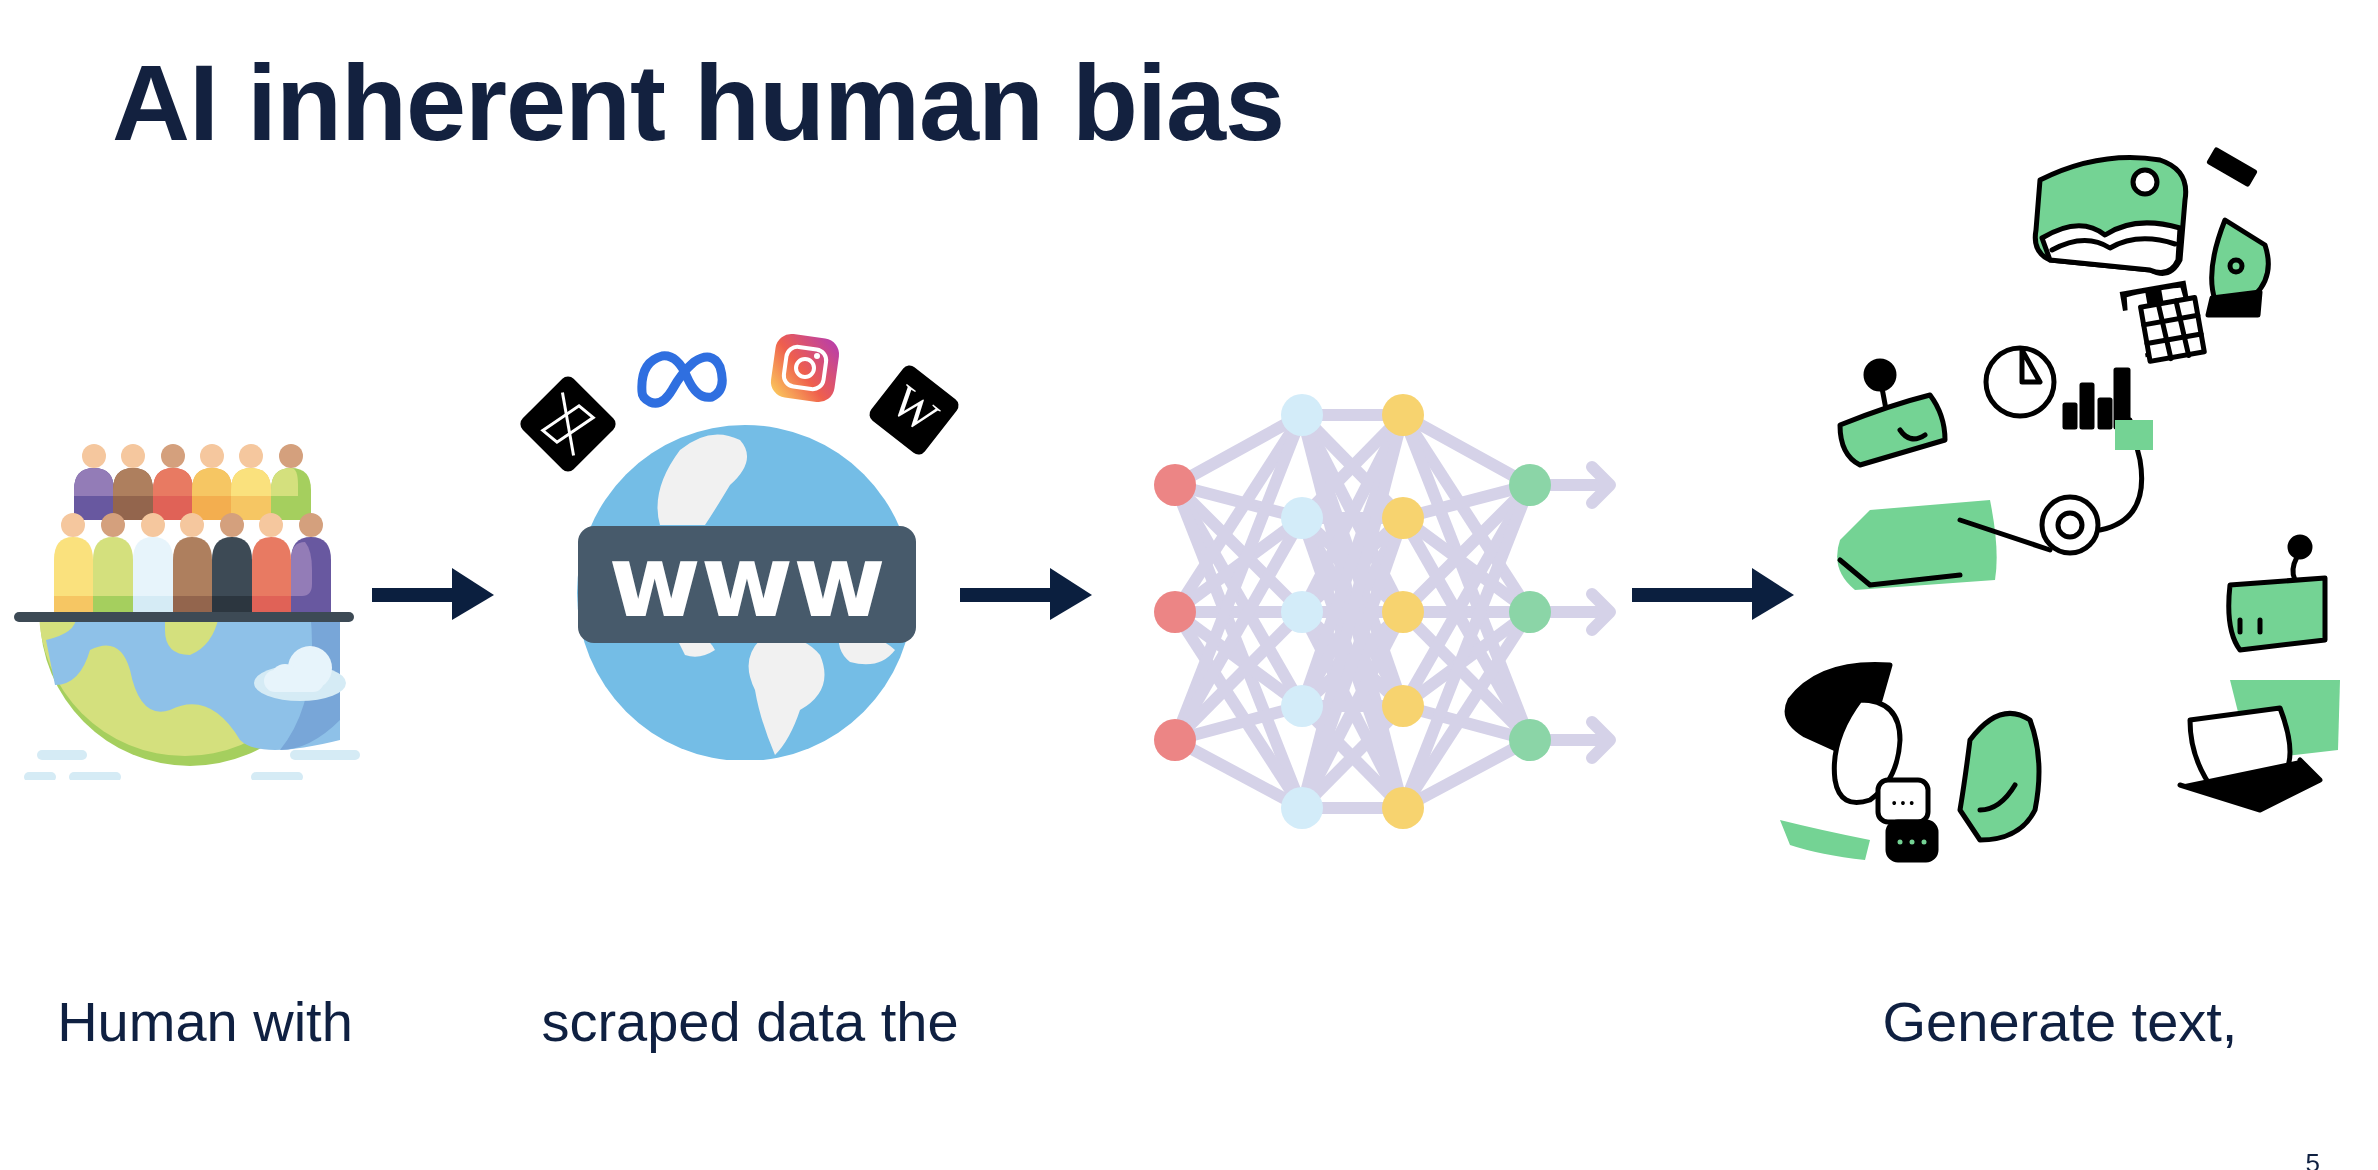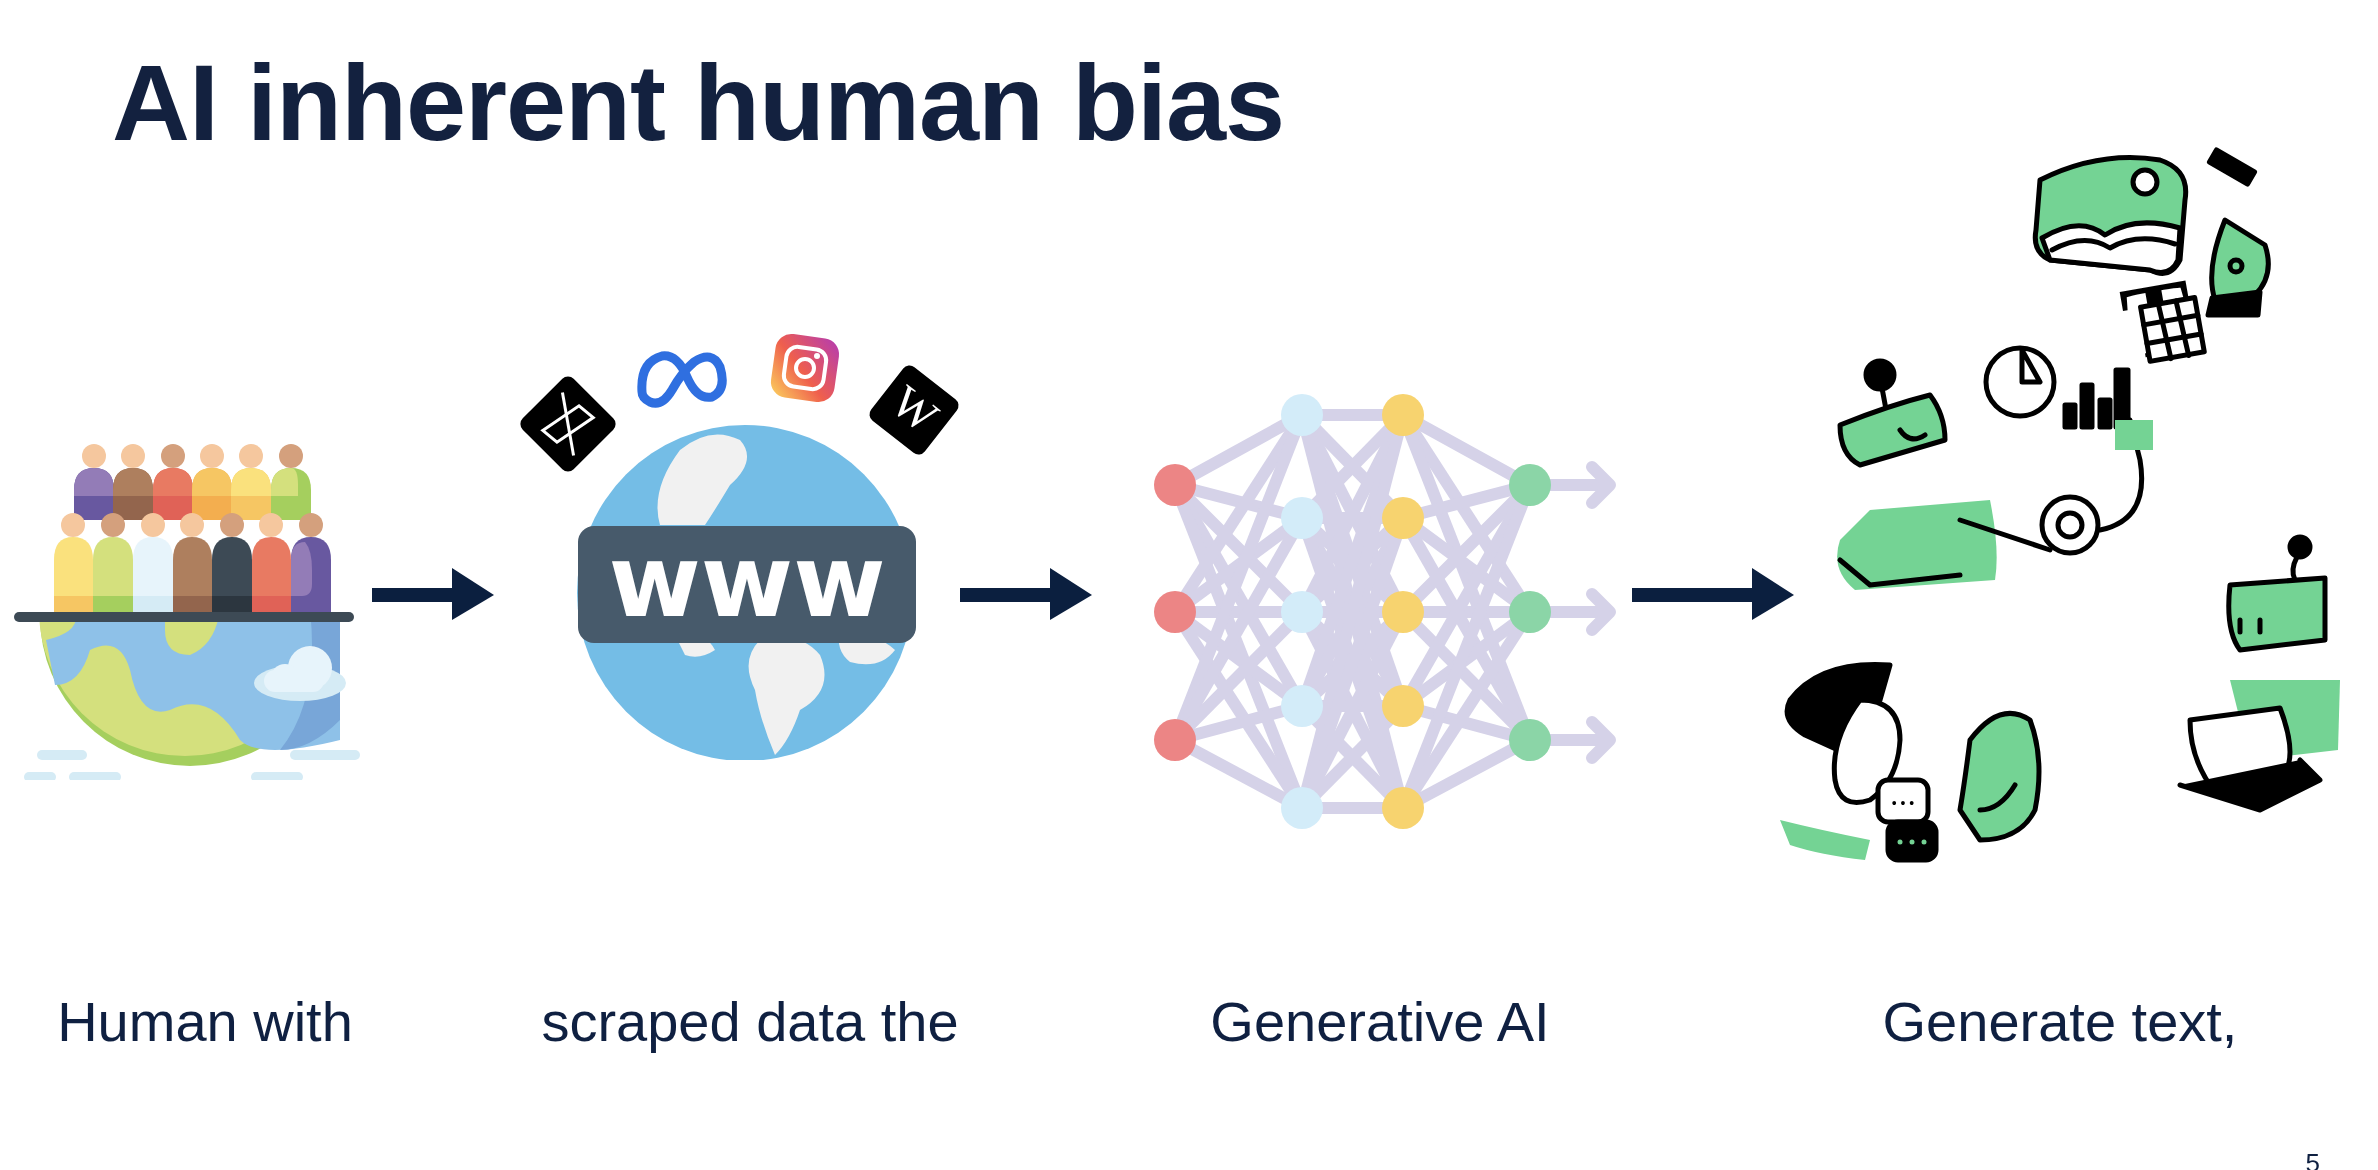--- a/index.html
+++ b/index.html
@@ -340,19 +340,18 @@
   </g>
 </svg>
 
 <div class="caption" style="left:0; width:410px;">
   <span class="cap-line">Human with</span>
 </div>
 <div class="caption" style="left:500px; width:500px;">
   <span class="cap-line">scraped data the</span>
 </div>
 <div class="caption" style="left:1150px; width:460px;">
-  <span class="cap-line">Generative AI</span>
 </div>
 <div class="caption" style="left:1790px; width:540px;">
   <span class="cap-line">Generate text,</span>
 </div>
 
 <div class="page-num">5</div>
 
 </body></html>

